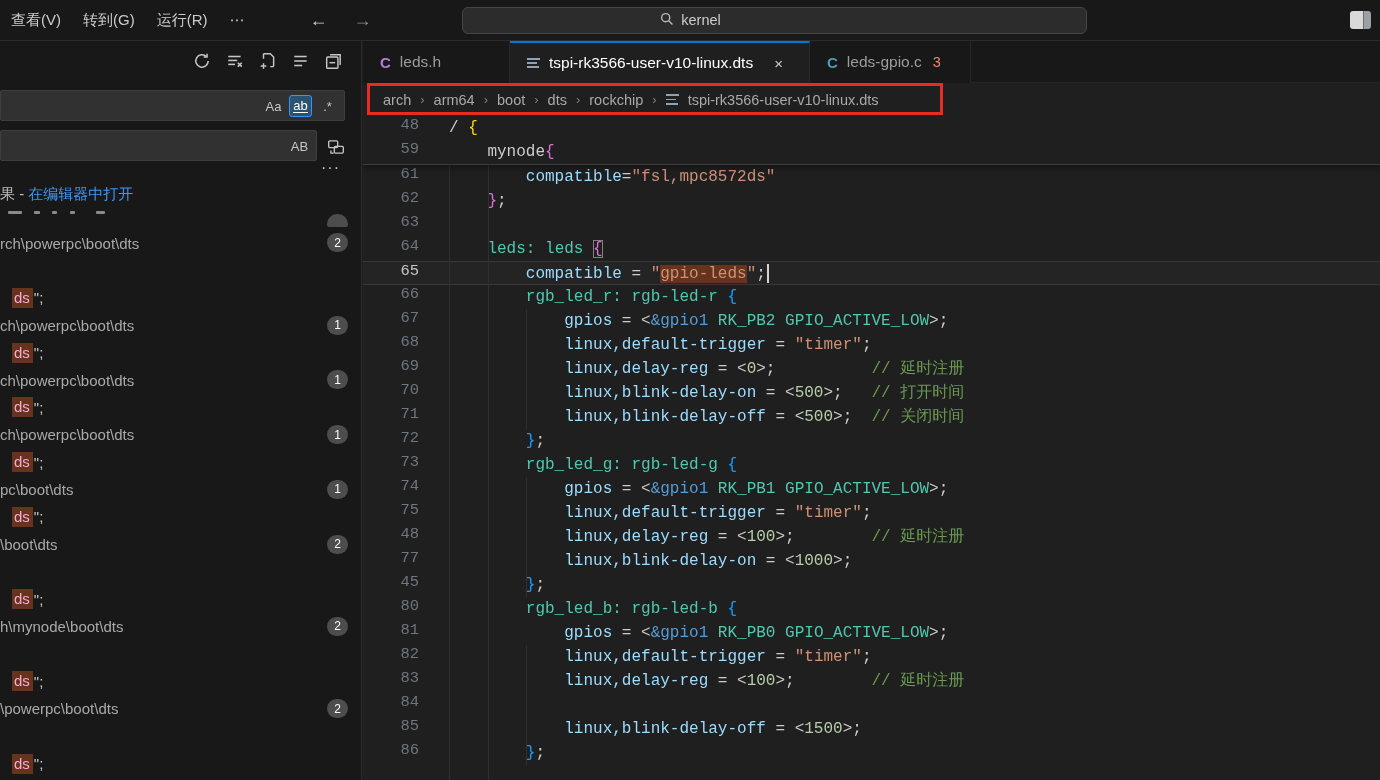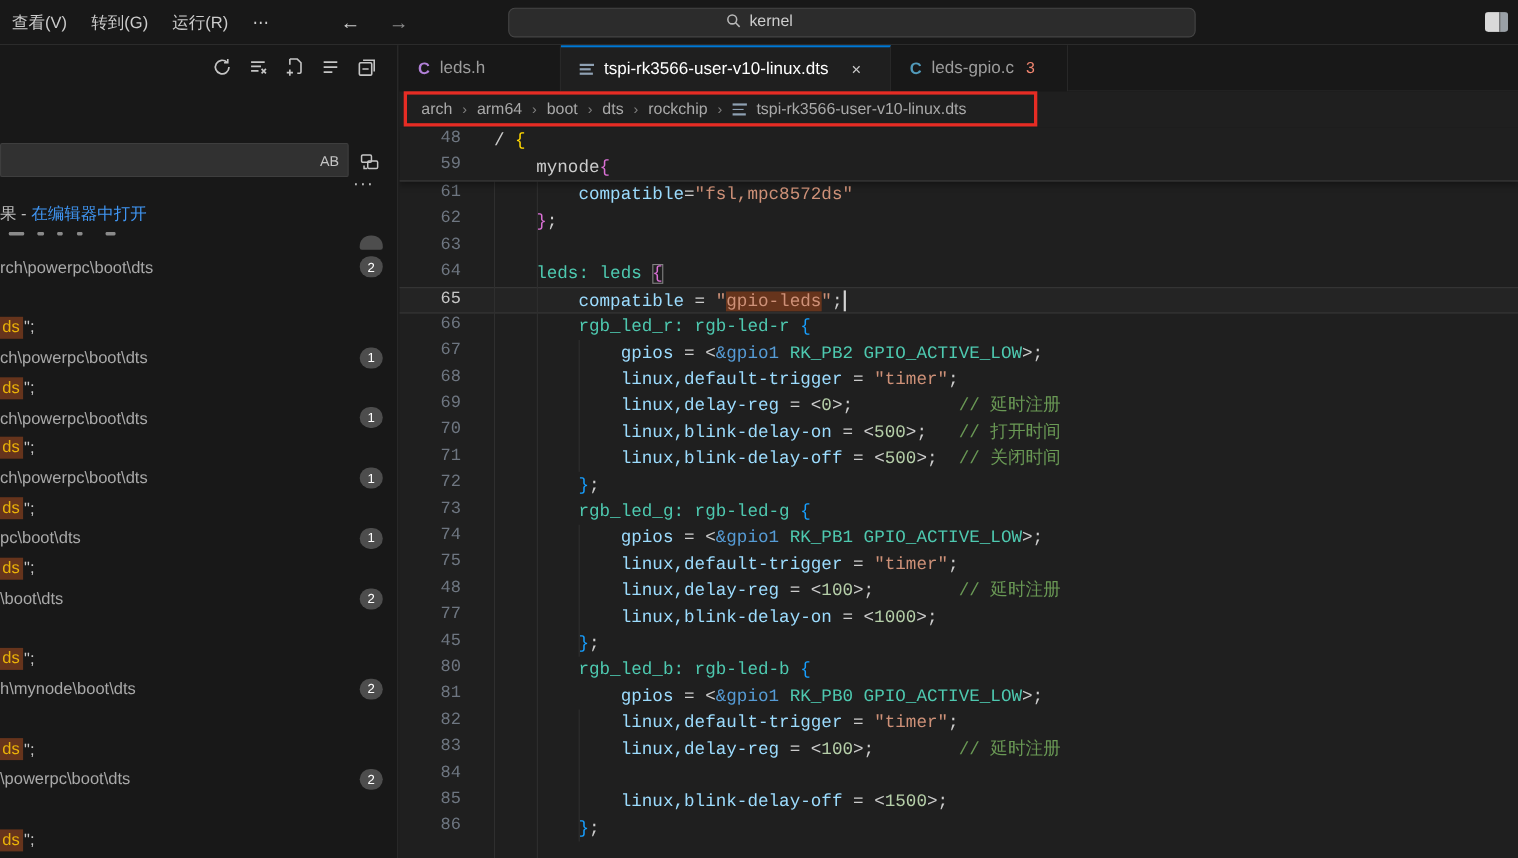--- a/index.html
+++ b/index.html
@@ -43,21 +43,21 @@
   .details-toggle { position:absolute; left:321px; top:118px; color:#c5c5c5;
                     font-size:16px; letter-spacing:1px; }
   .sb-summary { position:absolute; left:0; top:144px; font-size:15px; color:#bdbdbd; white-space:nowrap; }
   .sb-summary a { color:#4097f5; text-decoration:none; }
   .result-list { position:absolute; left:0; top:161px; width:362px; }
   .result-row { height:27.4px; position:relative; display:flex; align-items:center;
                 font-size:15px; color:#a9a9a9; white-space:nowrap; overflow:hidden; }
   .result-row .badge { position:absolute; right:14px; top:4px; min-width:21px; height:19px;
                        border-radius:10px; background:#4d4d4d; color:#ffffff; font-size:12px;
                        display:flex; align-items:center; justify-content:center; padding:0 5px; }
-  .result-row .hl { background:#66341c; color:#eab308; padding:1px 3px 2px 2px; }
+  .result-row .hl { background:#66341c; color:#f9a8d4; padding:1px 3px 2px 2px;margin-left:12px; }
   .result-row .suffix { color:#c8c8c8; margin-left:1px; }
   .clip-dash { position:absolute; top:9px; height:3px; background:#8a8a8a; border-radius:1px; }
   .clip-badge { position:absolute; right:14px; top:12px; width:21px; height:13px;
                 border-radius:10px 10px 2px 2px; background:#4d4d4d; }
 
   
   .tabbar { position:absolute; left:363px; top:41px; width:1017px; height:42px;
             background:#181818; display:flex; border-bottom:1px solid #252525; z-index:5; }
   .tab { height:42px; display:flex; align-items:center; font-size:15.5px; color:#9d9d9d;
          border-right:1px solid #282828; padding:0 14px 0 17px; gap:9px;
@@ -163,20 +163,29 @@
       </div>
       <div class="icon-btn">
         <svg width="18" height="18" viewBox="0 0 16 16" fill="none" stroke="#c5c5c5" stroke-width="1.3">
           <rect x="1.5" y="4.5" width="10" height="10" rx="1"></rect>
           <path d="M4.5 2.5 H13.5 V11.5"></path>
           <line x1="4" y1="9.5" x2="9" y2="9.5"></line>
         </svg>
       </div>
     </div>
 
+  <div class="sb-input search">
+    <div class="input-toggles" id="search-toggles">
+        <div class="toggle">Aa</div>
+        <div class="toggle active">
+          <span class="ul">ab</span>
+        </div>
+        <div class="toggle">.*</div>
+      </div>
+  </div>
 
   <div class="sb-input replace">
     <div class="input-toggles" id="replace-toggles">
         <div class="toggle">AB</div>
       </div>
   </div>
   <div class="replace-all-btn">
     <svg width="18" height="18" viewBox="0 0 16 16" fill="none" stroke="#c5c5c5" stroke-width="1.2">
       <rect x="1.5" y="2.5" width="8" height="6" rx="1"></rect>
         <rect x="6.5" y="7.5" width="8" height="6" rx="1"></rect>

